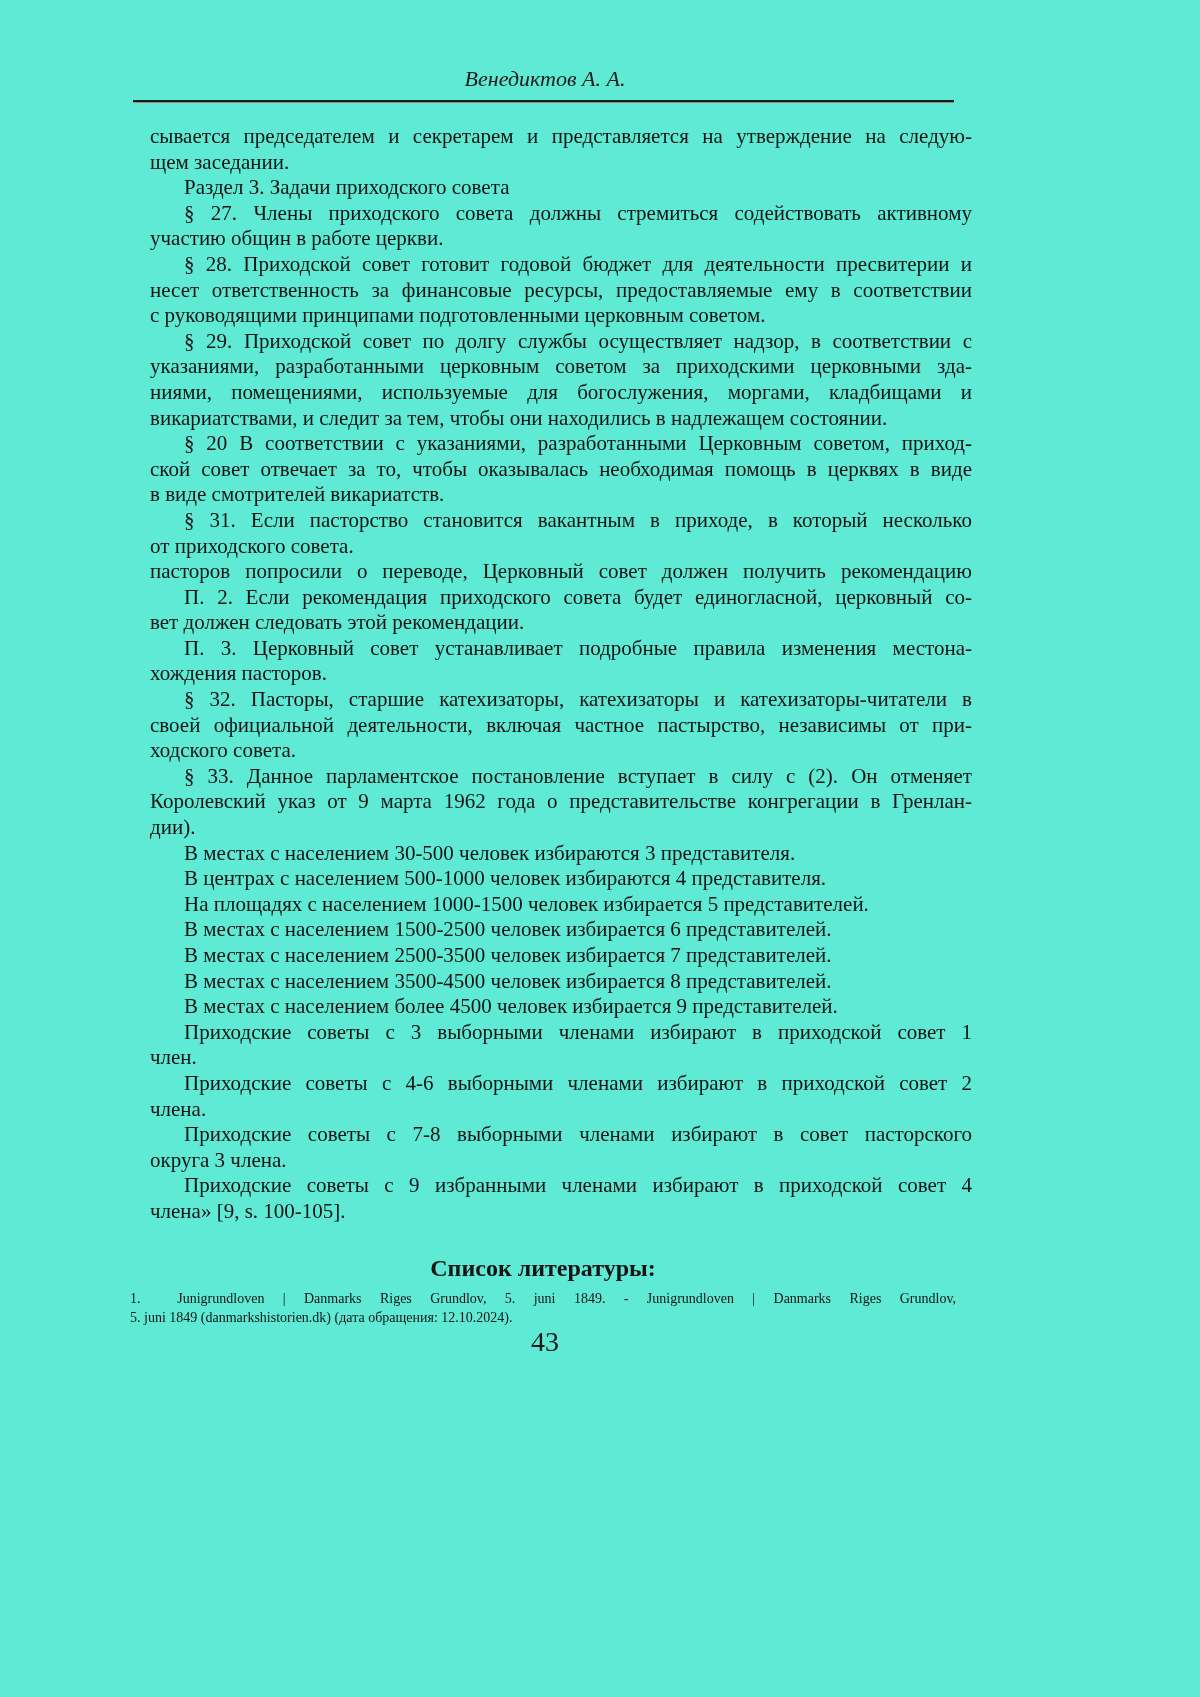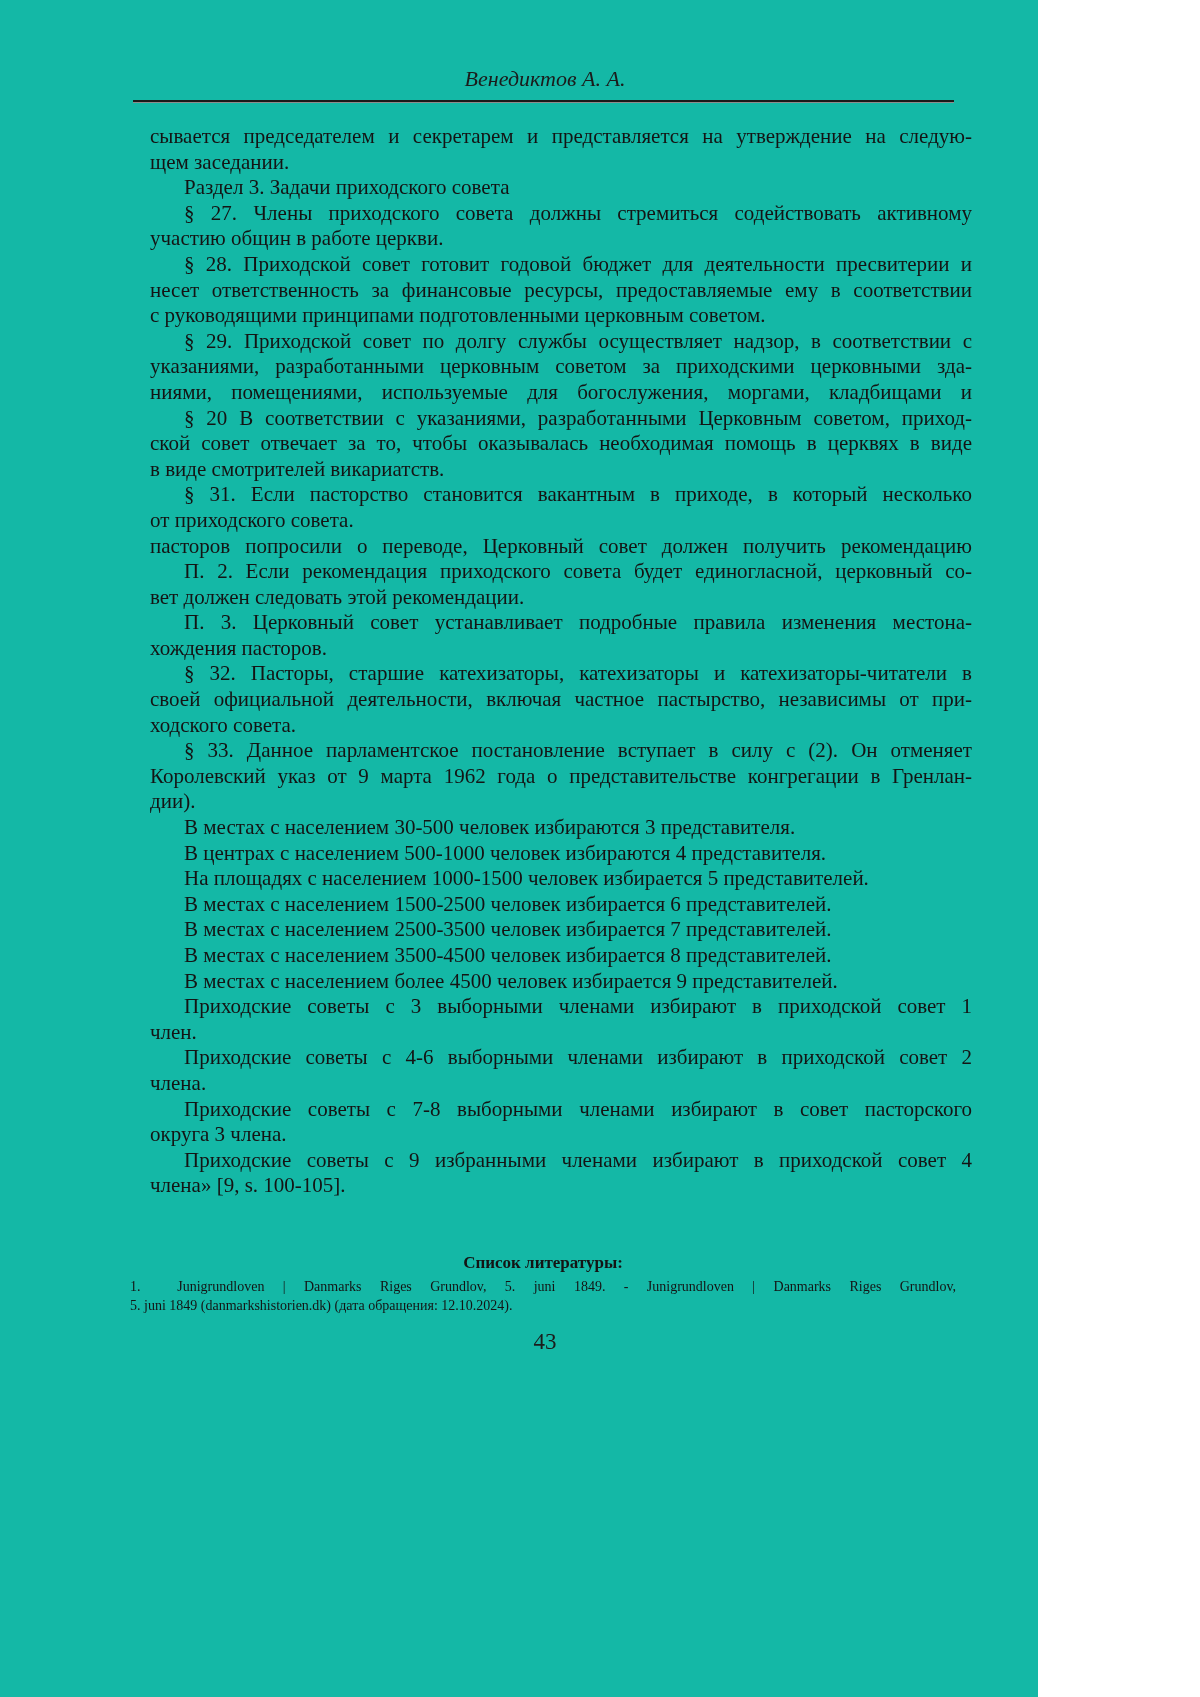--- a/index.html
+++ b/index.html
@@ -1,20 +1,20 @@
 <!DOCTYPE html>
 <html><head>
 <meta charset="utf-8">
 <style>
   html, body { margin: 0; padding: 0; background: #ffffff; }
   .page {
     position: relative;
-    width: 1038px;
+    width: 1200px;
     height: 1697px;
-    background: #14b8a6;
+    background: #5eead4;
     color: #161616;
     font-family: "Liberation Serif", "DejaVu Serif", serif;
     overflow: hidden;
   }
   .running-header {
     position: absolute;
     top: 66px;
     left: 134px;
     width: 822px;
     text-align: center;
@@ -55,44 +55,44 @@
     text-indent: 34px;
   }
   .bibliography {
     position: absolute;
     top: 1248px;
     left: 130px;
     width: 826px;
     color: #141414;
   }
   .bib-title {
-    margin: 5px;
+    margin: 11px;
     text-align: center;
     font-weight: bold;
-    font-size: 17px;
+    font-size: 24px;
     line-height: 19px;
   }
   .bib-line {
     font-size: 14px;
     line-height: 19px;
     height: 19px;
     overflow: hidden;
     text-align: left;
   }
   .bib-line.fill {
     text-align: justify;
     text-align-last: justify;
   }
   .page-number {
     position: absolute;
     top: 1329px;
     left: 134px;
     width: 822px;
     text-align: center;
-    font-size: 23px;
+    font-size: 28px;
     line-height: 26px;
     color: #1b1b1b;
   }
 </style>
 </head>
 <body>
 
 <div class="page">
 
   <div class="running-header">Венедиктов А. А.</div>
@@ -104,20 +104,21 @@
       <div class="line">щем заседании.</div>
       <div class="line indent">Раздел 3. Задачи приходского совета</div>
       <div class="line fill indent">§ 27. Члены приходского совета должны стремиться содействовать активному</div>
       <div class="line">участию общин в работе церкви.</div>
       <div class="line fill indent">§ 28. Приходской совет готовит годовой бюджет для деятельности пресвитерии и</div>
       <div class="line fill">несет ответственность за финансовые ресурсы, предоставляемые ему в соответствии</div>
       <div class="line">с руководящими принципами подготовленными церковным советом.</div>
       <div class="line fill indent">§ 29. Приходской совет по долгу службы осуществляет надзор, в соответствии с</div>
       <div class="line fill">указаниями, разработанными церковным советом за приходскими церковными зда-</div>
       <div class="line fill">ниями, помещениями, используемые для богослужения, моргами, кладбищами и</div>
+      <div class="line">викариатствами, и следит за тем, чтобы они находились в надлежащем состоянии.</div>
       <div class="line fill indent">§ 20 В соответствии с указаниями, разработанными Церковным советом, приход-</div>
       <div class="line fill">ской совет отвечает за то, чтобы оказывалась необходимая помощь в церквях в виде</div>
       <div class="line">в виде смотрителей викариатств.</div>
       <div class="line fill indent">§ 31. Если пасторство становится вакантным в приходе, в который несколько</div>
       <div class="line">от приходского совета.</div>
       <div class="line fill">пасторов попросили о переводе, Церковный совет должен получить рекомендацию</div>
       <div class="line fill indent">П. 2. Если рекомендация приходского совета будет единогласной, церковный со-</div>
       <div class="line">вет должен следовать этой рекомендации.</div>
       <div class="line fill indent">П. 3. Церковный совет устанавливает подробные правила изменения местона-</div>
       <div class="line">хождения пасторов.</div>

